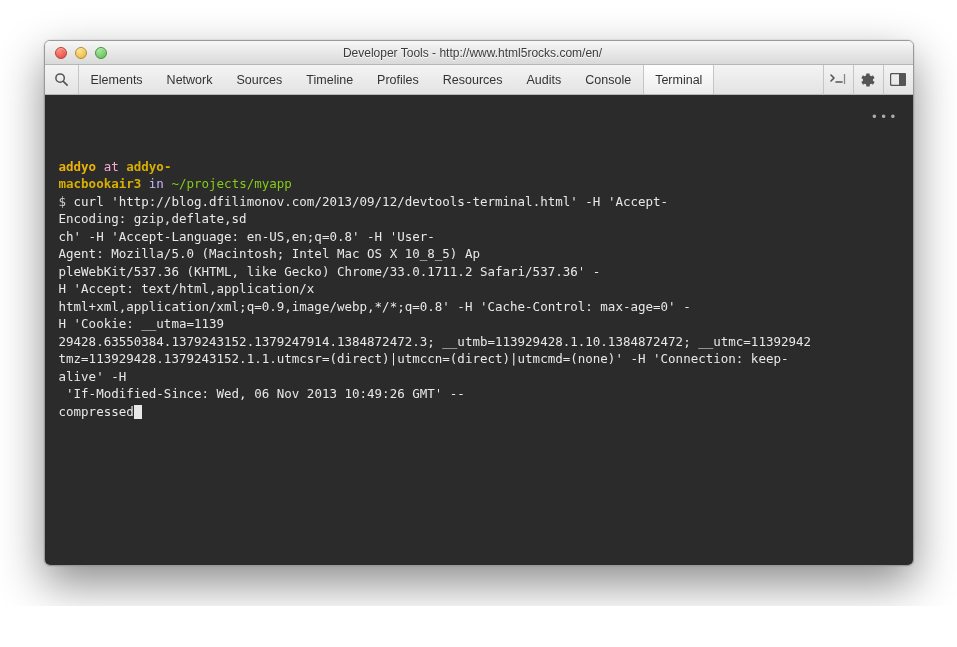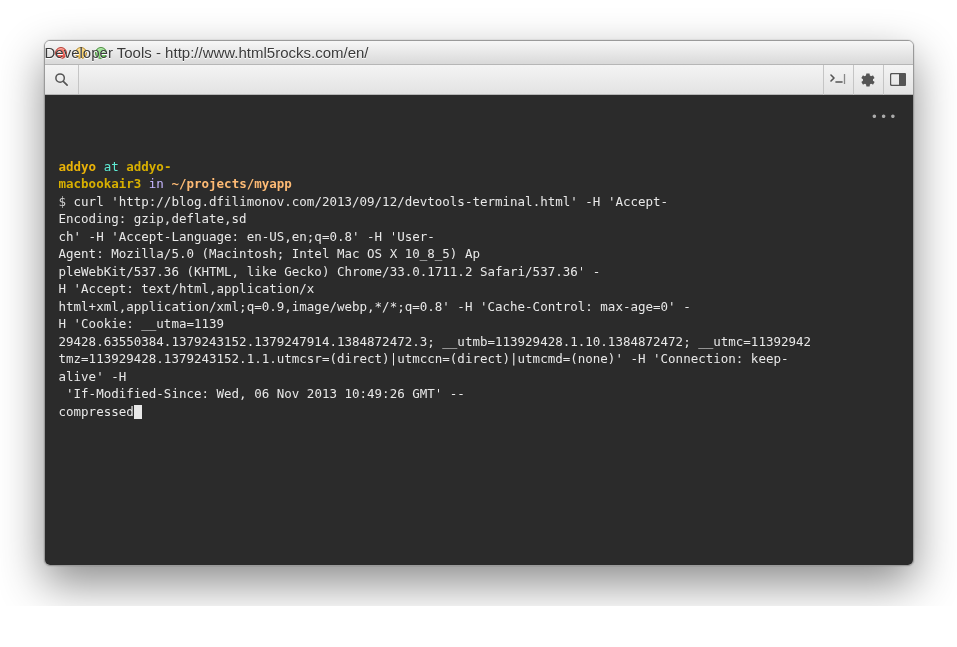--- a/index.html
+++ b/index.html
@@ -36,22 +36,22 @@
     width: 12px; height: 12px; border-radius: 50%;
     border: 1px solid rgba(0,0,0,0.25);
     box-shadow: inset 0 1px 1px rgba(255,255,255,0.5);
   }
   .tl-close { background: radial-gradient(circle at 35% 30%, #ff8a7a, #e0443e); border-color: #b83e33;}
   .tl-min   { background: radial-gradient(circle at 35% 30%, #ffe28b, #e6b13a); border-color: #b68a2c;}
   .tl-zoom  { background: radial-gradient(circle at 35% 30%, #9fe79a, #5fb94e); border-color: #4a8f3b;}
   .title {
     position: absolute;
     left: 0; right: 12px;
-    text-align: left;
-    font-size: 15px;
+    text-align: center;
+    font-size: 12px;
     color: #3b3b3b;
     text-shadow: 0 1px 0 #fff;
     pointer-events: none;
   }
 
   .toolbar {
     height: 30px;
     background: linear-gradient(to bottom, #f4f4f4, #e3e3e3);
     border-bottom: 1px solid #b6b6b6;
     display: flex;
@@ -107,24 +107,24 @@
   }
   .overflow-dots {
     position: absolute;
     top: 14px; right: 14px;
     color: #aaa;
     letter-spacing: 2px;
     font-size: 12px;
     cursor: pointer;
   }
   .c-user { color: #eab308; font-weight: bold; }
-  .c-at   { color: #5eead4; }
+  .c-at   { color: #f9a8d4; }
   .c-host { color: #d7af00; font-weight: bold; }
   .c-in   { color: #c4b5fd; }
-  .c-path { color: #fdba74; font-weight: bold; }
+  .c-path { color: #84cc16; font-weight: normal; }
   .c-prompt { color: #d0d0d0; }
   .cursor {
     display: inline-block;
     width: 8px; height: 14px;
     background: #e8e8e8;
     vertical-align: text-bottom;
     margin-left: 0px;
   }
 
   svg { display: block; }
@@ -143,20 +143,31 @@
     <div class="title">Developer Tools - http://www.html5rocks.com/en/</div>
   </div>
 
   <div class="toolbar">
     <div class="search-btn">
       <svg width="15" height="15" viewBox="0 0 16 16">
           <circle cx="6.5" cy="6.5" r="4.5" fill="none" stroke="#555" stroke-width="1.6"></circle>
           <line x1="10.2" y1="10.2" x2="14" y2="14" stroke="#555" stroke-width="1.8" stroke-linecap="round"></line>
         </svg>
     </div>
+    <div class="tabs" id="tabs">
+        <div class="tab">Elements</div>
+        <div class="tab">Network</div>
+        <div class="tab">Sources</div>
+        <div class="tab">Timeline</div>
+        <div class="tab">Profiles</div>
+        <div class="tab">Resources</div>
+        <div class="tab">Audits</div>
+        <div class="tab">Console</div>
+        <div class="tab active">Terminal</div>
+      </div>
     <div class="spacer"></div>
     <div class="right-icons">
       <div class="ricon">
         <svg width="17" height="13" viewBox="0 0 17 13">
             <polyline points="1,2 4,5 1,8" fill="none" stroke="#555" stroke-width="1.6" stroke-linecap="round" stroke-linejoin="round"></polyline>
             <line x1="6" y1="9" x2="12" y2="9" stroke="#555" stroke-width="1.6" stroke-linecap="round"></line>
             <line x1="14.5" y1="1" x2="14.5" y2="11" stroke="#888" stroke-width="1.3"></line>
           </svg>
       </div>
       <div class="ricon">

